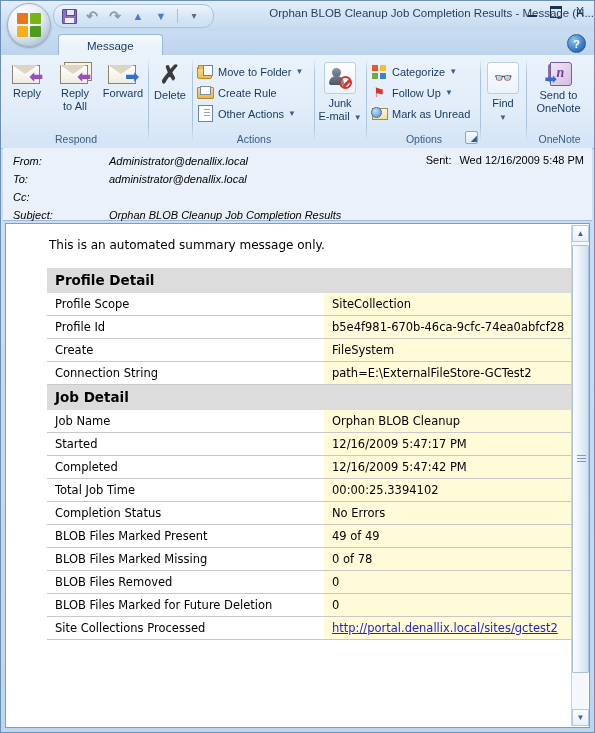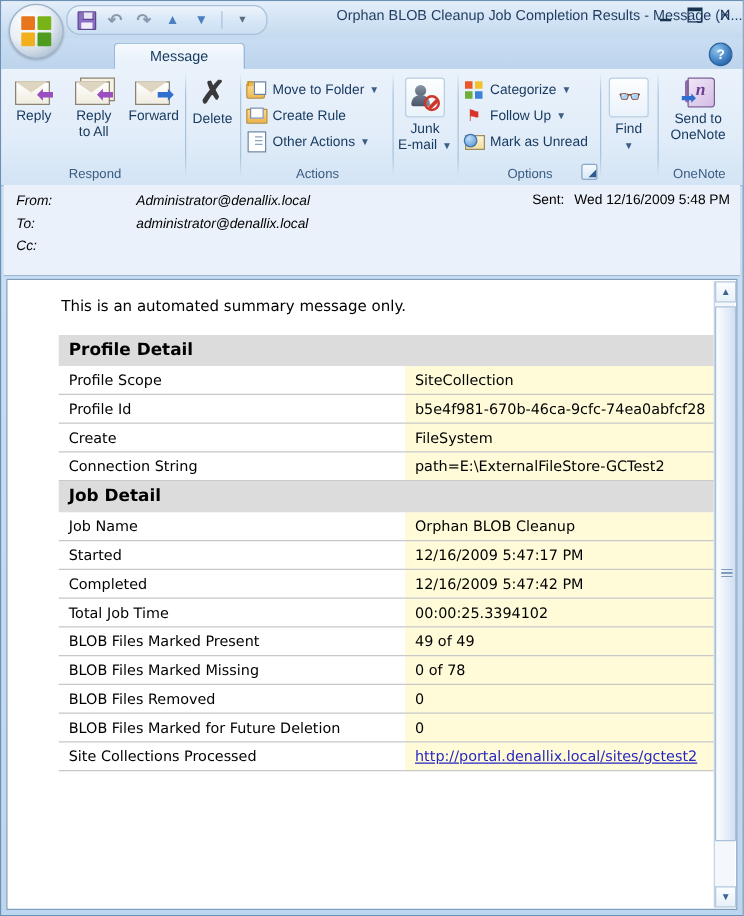--- a/index.html
+++ b/index.html
@@ -129,21 +129,20 @@
     left: 57px; top: 3px;
     height: 21px;
     padding: 0 28px;
     display: flex; align-items: center;
     font-size: 11.5px;
     color: #15385e;
     background: linear-gradient(to bottom, #f5fafe, #eaf3fb 60%, #e9f2fb);
     border: 1px solid #97b8d8;
     border-bottom: none;
     border-radius: 4px 4px 0 0;
-    margin-left: 33px;
   }
   #help-btn {
     position: absolute;
     right: 8px; top: 3px;
     width: 17px; height: 17px;
     border-radius: 50%;
     background: radial-gradient(circle at 35% 30%, #8fc6ef, #2f6fb5 70%, #1e4f8c);
     color: #fff; font-size: 11px; font-weight: bold;
     display: flex; align-items: center; justify-content: center;
     border: 1px solid #2c5f9c;
@@ -647,20 +646,24 @@
       <span class="hdr-value">Administrator@denallix.local</span>
     </div>
     <div class="hdr-row" style="top:23px;">
       <span class="hdr-label">To:</span>
       <span class="hdr-value">administrator@denallix.local</span>
     </div>
     <div class="hdr-row" style="top:41px;">
       <span class="hdr-label">Cc:</span>
       <span class="hdr-value"></span>
     </div>
+    <div class="hdr-row" style="top:59px;">
+      <span class="hdr-label">Subject:</span>
+      <span class="hdr-value">Orphan BLOB Cleanup Job Completion Results</span>
+    </div>
     <div id="sent-block">
       <span>Sent:</span>
       <span>Wed 12/16/2009 5:48 PM</span>
     </div>
   </div>
 
   <div id="bodypane">
     <div id="bodyinner">
       <div id="intro">This is an automated summary message only.</div>
 
@@ -697,20 +700,24 @@
             <td class="k">Started</td>
             <td class="v">12/16/2009 5:47:17 PM</td>
           </tr>
           <tr>
             <td class="k">Completed</td>
             <td class="v">12/16/2009 5:47:42 PM</td>
           </tr>
           <tr>
             <td class="k">Total Job Time</td>
             <td class="v">00:00:25.3394102</td>
+          </tr>
+          <tr>
+            <td class="k">Completion Status</td>
+            <td class="v">No Errors</td>
           </tr>
           <tr>
             <td class="k">BLOB Files Marked Present</td>
             <td class="v">49 of 49</td>
           </tr>
           <tr>
             <td class="k">BLOB Files Marked Missing</td>
             <td class="v">0 of 78</td>
           </tr>
           <tr>

